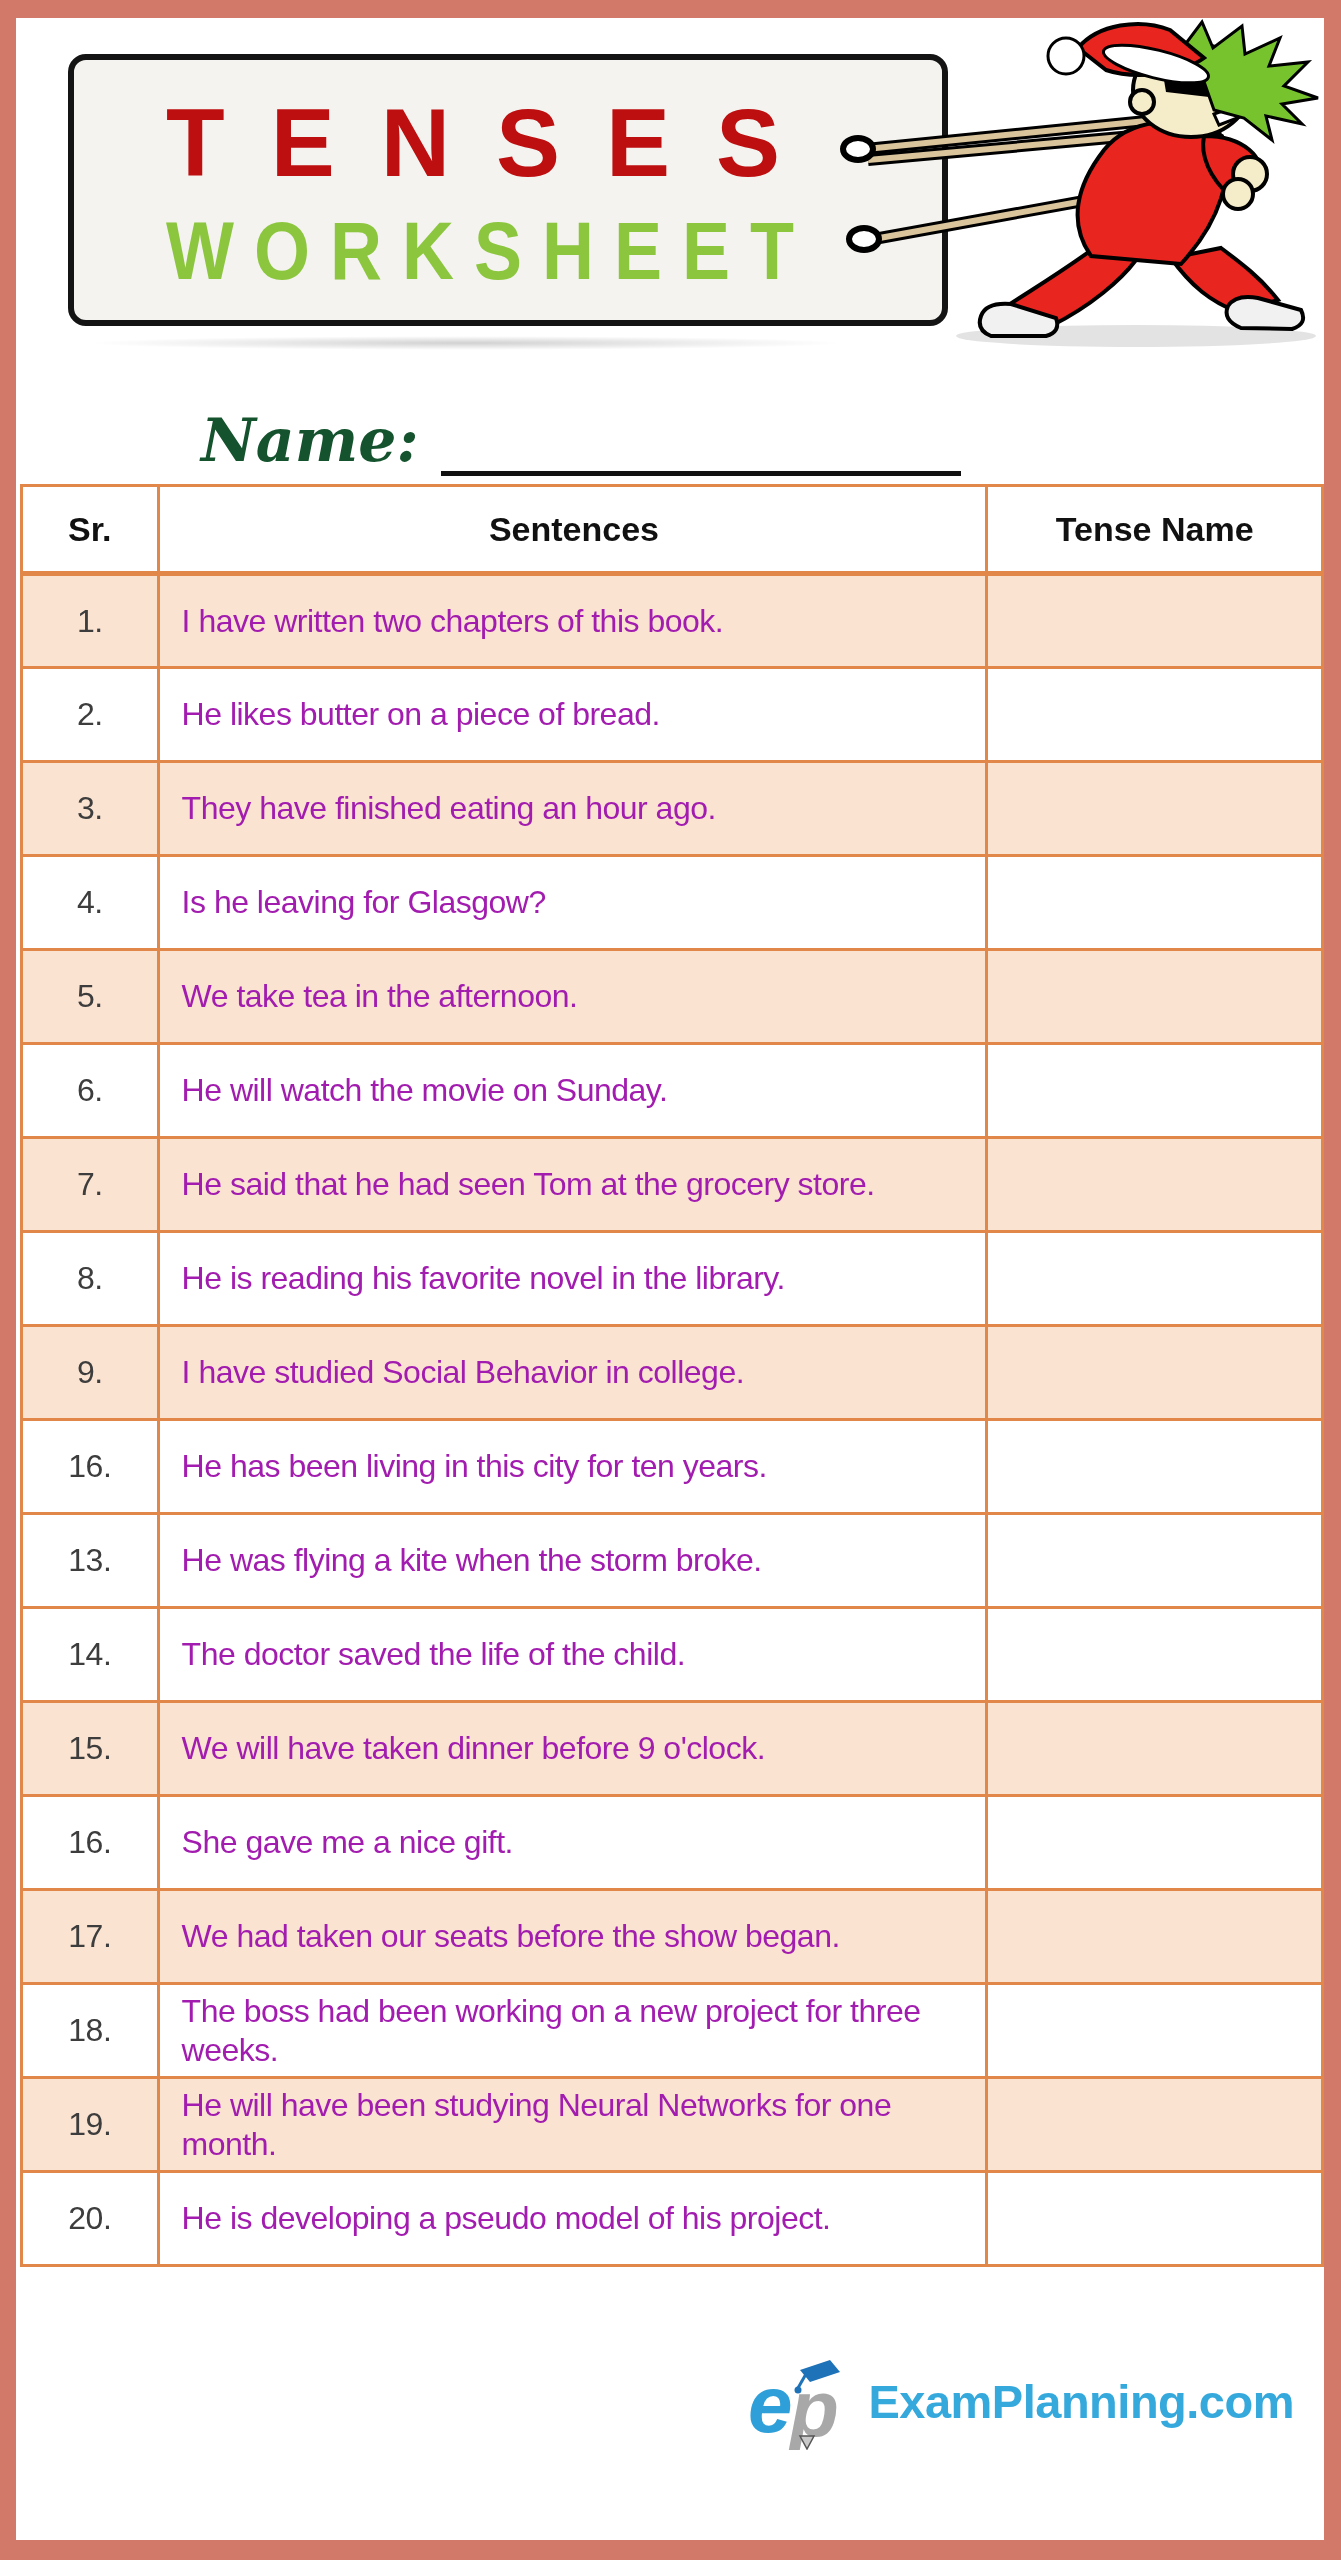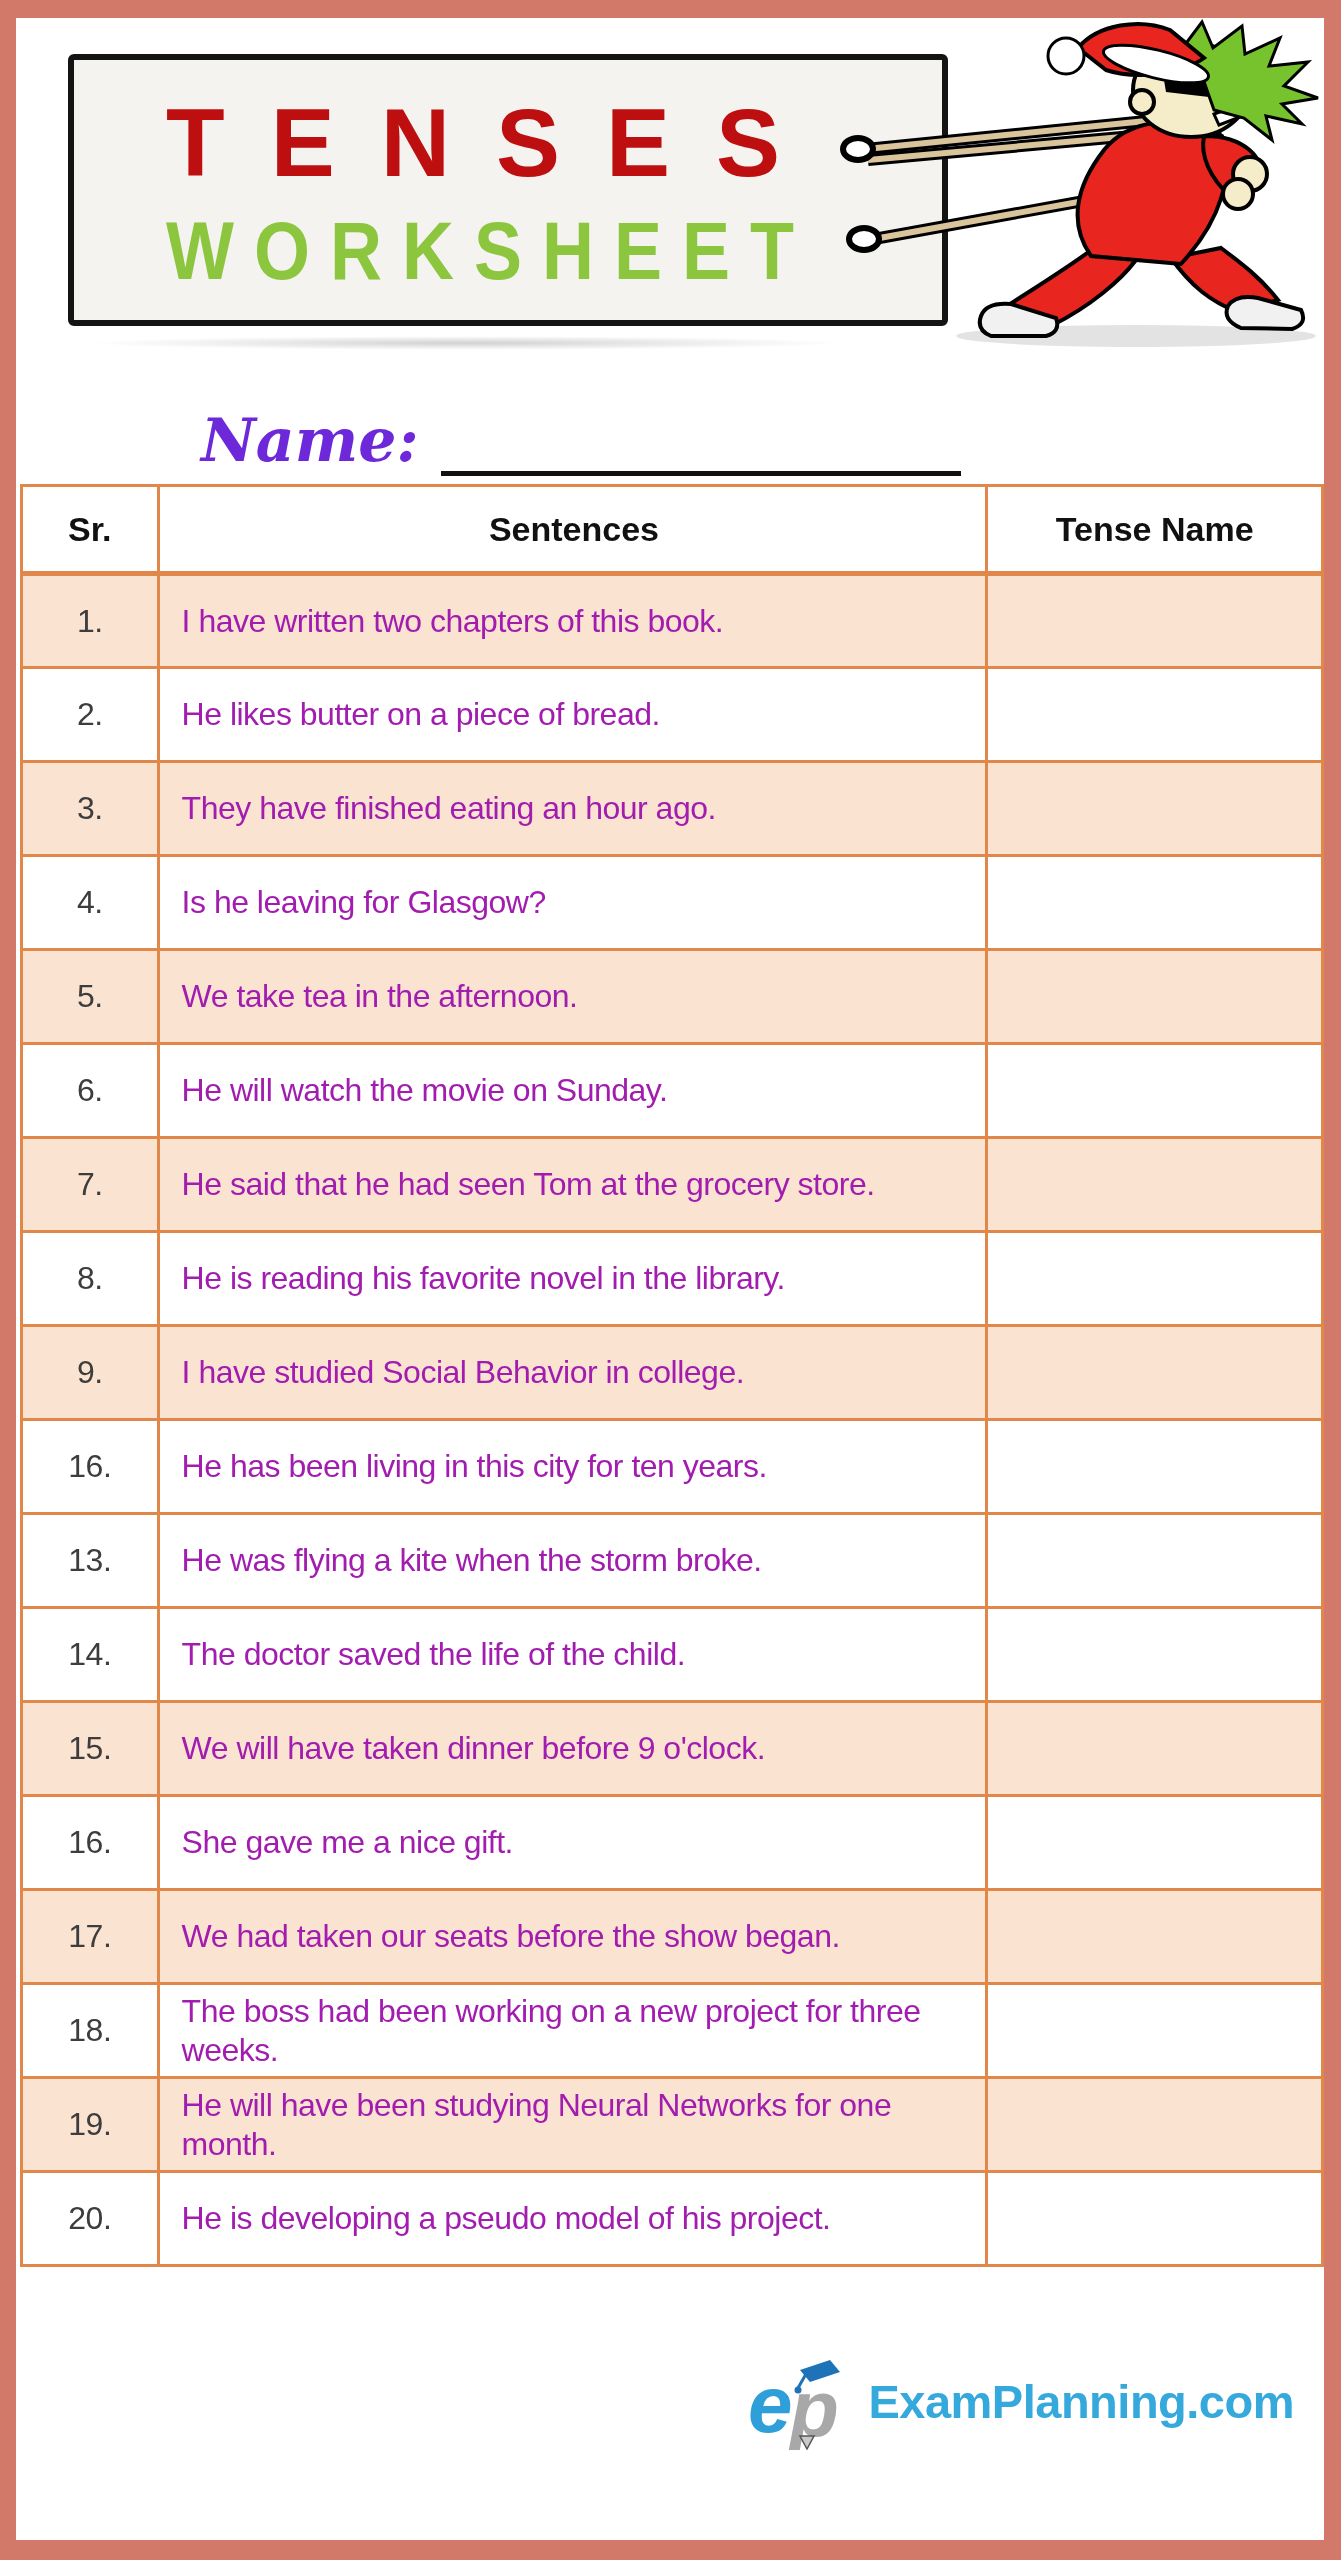--- a/index.html
+++ b/index.html
@@ -13,39 +13,39 @@
     display:flex; flex-direction:column;
     overflow:hidden; position:relative;
   }
 
   
   .header { position:relative; height:340px; flex:0 0 auto; }
   .tag-shadow { position:absolute; left:70px; top:318px; width:760px; height:14px;
     background:radial-gradient(ellipse at center, rgba(0,0,0,.18), rgba(0,0,0,0) 70%); }
   .tag {
     position:absolute; left:52px; top:36px; width:880px; height:272px;
-    background:#f4f3ef; border:6px solid #141414; border-radius:6px;
+    background:#f4f3ef; border:6px solid #141414; border-radius:18px;
     padding:30px 0 0 92px;
   }
   .title-red {
     font-size:96px; font-weight:bold; letter-spacing:46px;
     color:#bd0e10; line-height:1.1; white-space:nowrap;
   }
   .title-green {
     font-size:72px; font-weight:bold; letter-spacing:20px;
     color:#8cc63e; line-height:1.05; margin-top:14px; white-space:nowrap;
     transform:scaleY(1.12); transform-origin:left top;
   }
   .art { position:absolute; left:0; top:0; width:1308px; height:340px; pointer-events:none; }
 
   
   .name-row { height:118px; flex:0 0 auto; display:flex; align-items:flex-end; padding-left:185px; }
   .name-label {
     font-family:"DejaVu Serif", serif; font-style:italic; font-weight:bold;
-    font-size:60px; color:#6d28d9; line-height:1; padding-bottom:6px;
+    font-size:60px; color:#14532d; line-height:1; padding-bottom:6px;
   }
   .name-line { width:520px; border-bottom:5px solid #111; margin-left:22px; height:10px; }
 
   
   table.tenses-table {
     width:calc(100% - 4px); margin-left:4px; margin-top:8px;
     border-collapse:collapse; table-layout:fixed; flex:0 0 auto;
   }
   .c-sr { width:10.5%; } .c-sen { width:63.7%; } .c-tense { width:25.8%; }
   th, td { border:3px solid #e2874a; }

